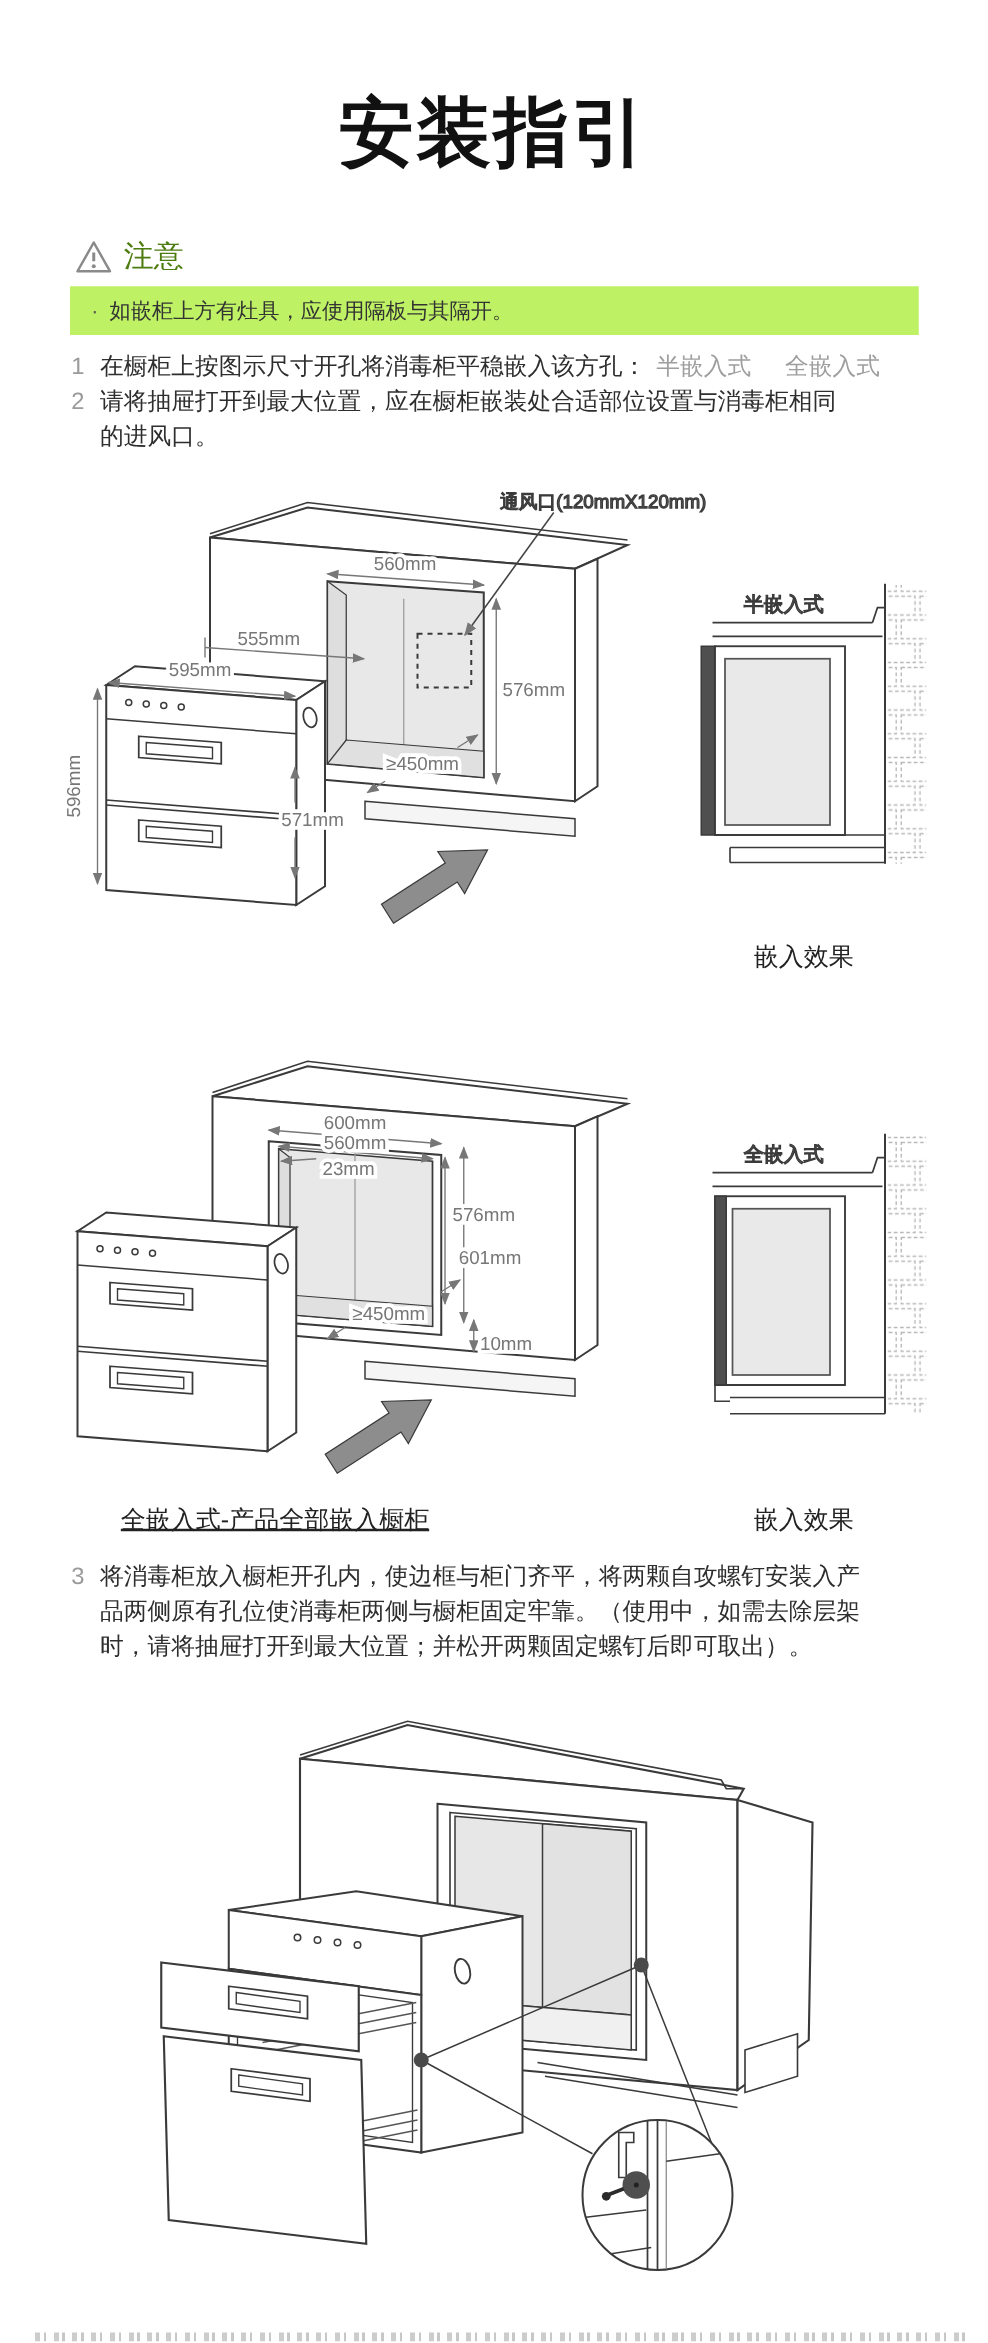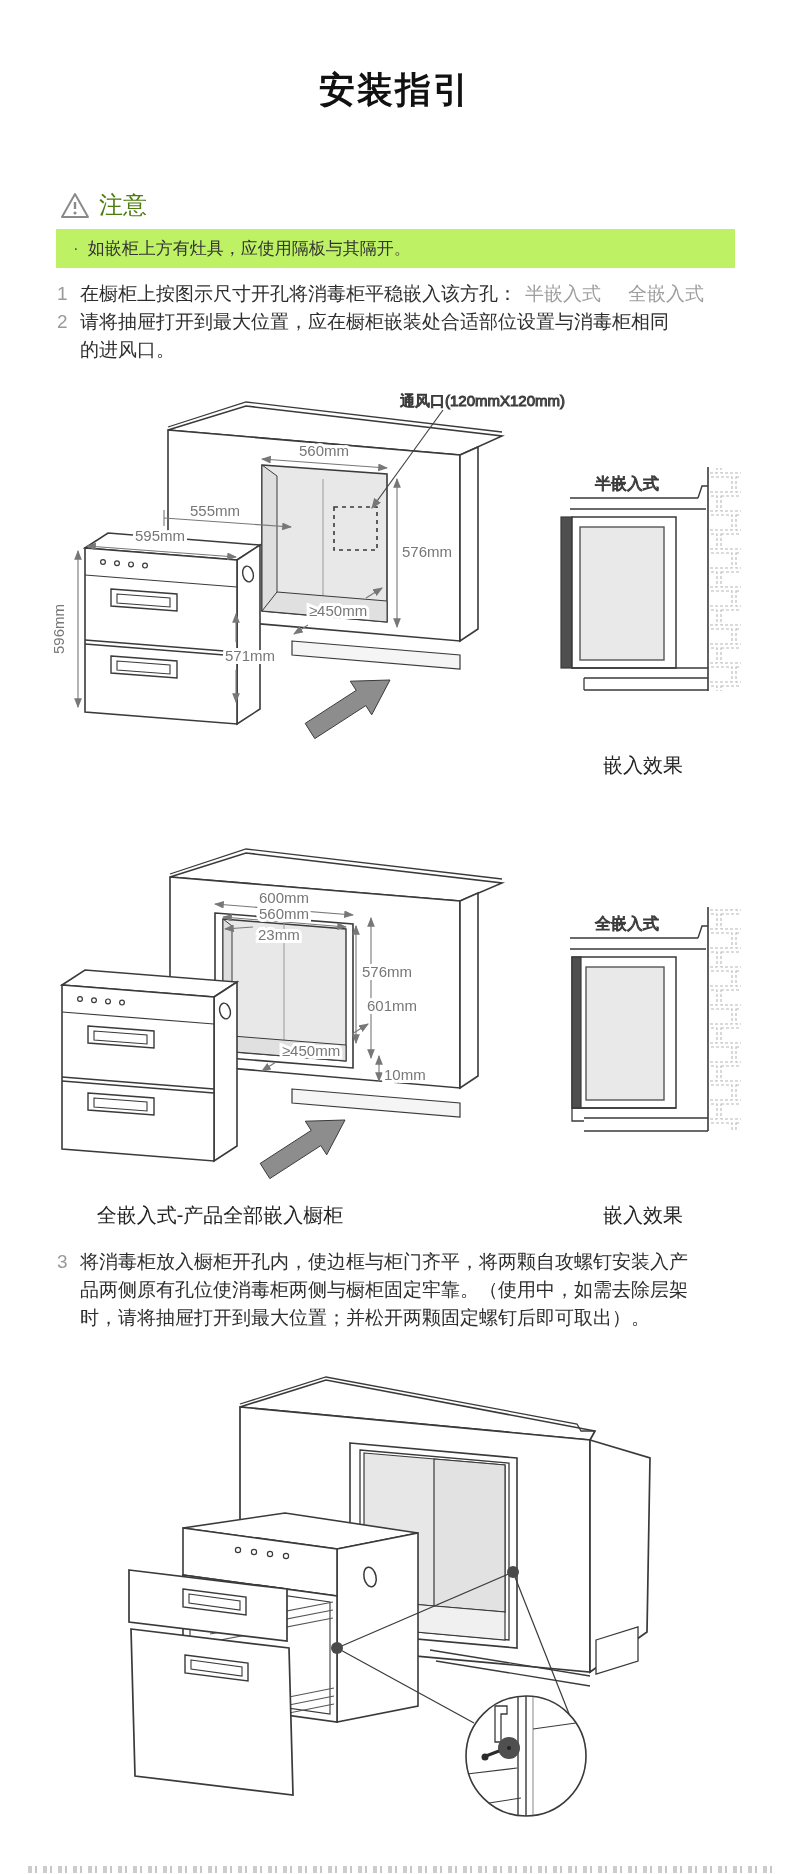--- a/index.html
+++ b/index.html
@@ -1,38 +1,38 @@
 <!DOCTYPE html>
 <html><head>
 <meta charset="utf-8">
 <style>
   html,body{margin:0;padding:0;background:#fff;}
   #page{position:relative;width:790px;height:1874px;background:#ffffff;overflow:hidden;
         font-family:"Liberation Sans","DejaVu Sans",sans-serif;}
   .abs{position:absolute;}
-  #title{top:66px;left:0;width:790px;text-align:center;font-size:36px;font-weight:700;
+  #title{top:66px;left:0;width:790px;text-align:center;font-size:60px;font-weight:700;
          color:#111;letter-spacing:2px;}
   #notice-row{top:189px;left:60px;display:flex;align-items:center;gap:9px;color:#8a8a8a;}
   #notice-label{font-size:24px;color:#4d7c0f;}
   #notice-box{top:229px;left:56px;width:679px;height:39px;background:#bef264;
               font-size:17px;color:#333;line-height:39px;padding-left:17px;box-sizing:border-box;}
   #notice-box .bullet{margin-right:9px;color:#555;}
   .step{left:57px;display:flex;font-size:19px;color:#2e2e2e;line-height:28px;}
   .step .num{color:#9a9a9a;width:23px;flex:none;}
   .step .txt{white-space:pre-line;width:680px;}
   #step1{top:280px;}
   #step2{top:308px;}
   #step3{top:1248px;}
   .opt{color:#9e9e9e;}
   .opt1{margin-left:8px;}
   .opt2{margin-left:27px;}
   .caption{font-size:20px;color:#222;text-align:center;}
   #cap1-left{top:752px;left:88px;width:388px;}
   #cap1-right{top:752px;left:573px;width:140px;}
-  #cap2-left{top:1202px;left:78px;width:284px;}
+  #cap2-left{top:1202px;left:78px;width:284px;text-decoration:underline;}
   #cap2-right{top:1202px;left:573px;width:140px;}
   #art{top:0;left:0;}
   #cutoff{top:1866px;left:28px;width:744px;height:7px;opacity:.5;
     background:repeating-linear-gradient(90deg,#9a9a9a 0 4px,transparent 4px 7px,#8f8f8f 7px 9px,transparent 9px 15px);}
   svg text{font-family:"Liberation Sans","DejaVu Sans",sans-serif;}
   .dim{font-size:15px;fill:#777;stroke:#fff;stroke-width:6px;paint-order:stroke;}
   .lbl{font-size:15px;fill:#666;}
   .svlbl{font-size:16px;fill:#5a5a5a;}
 </style>
 </head>

